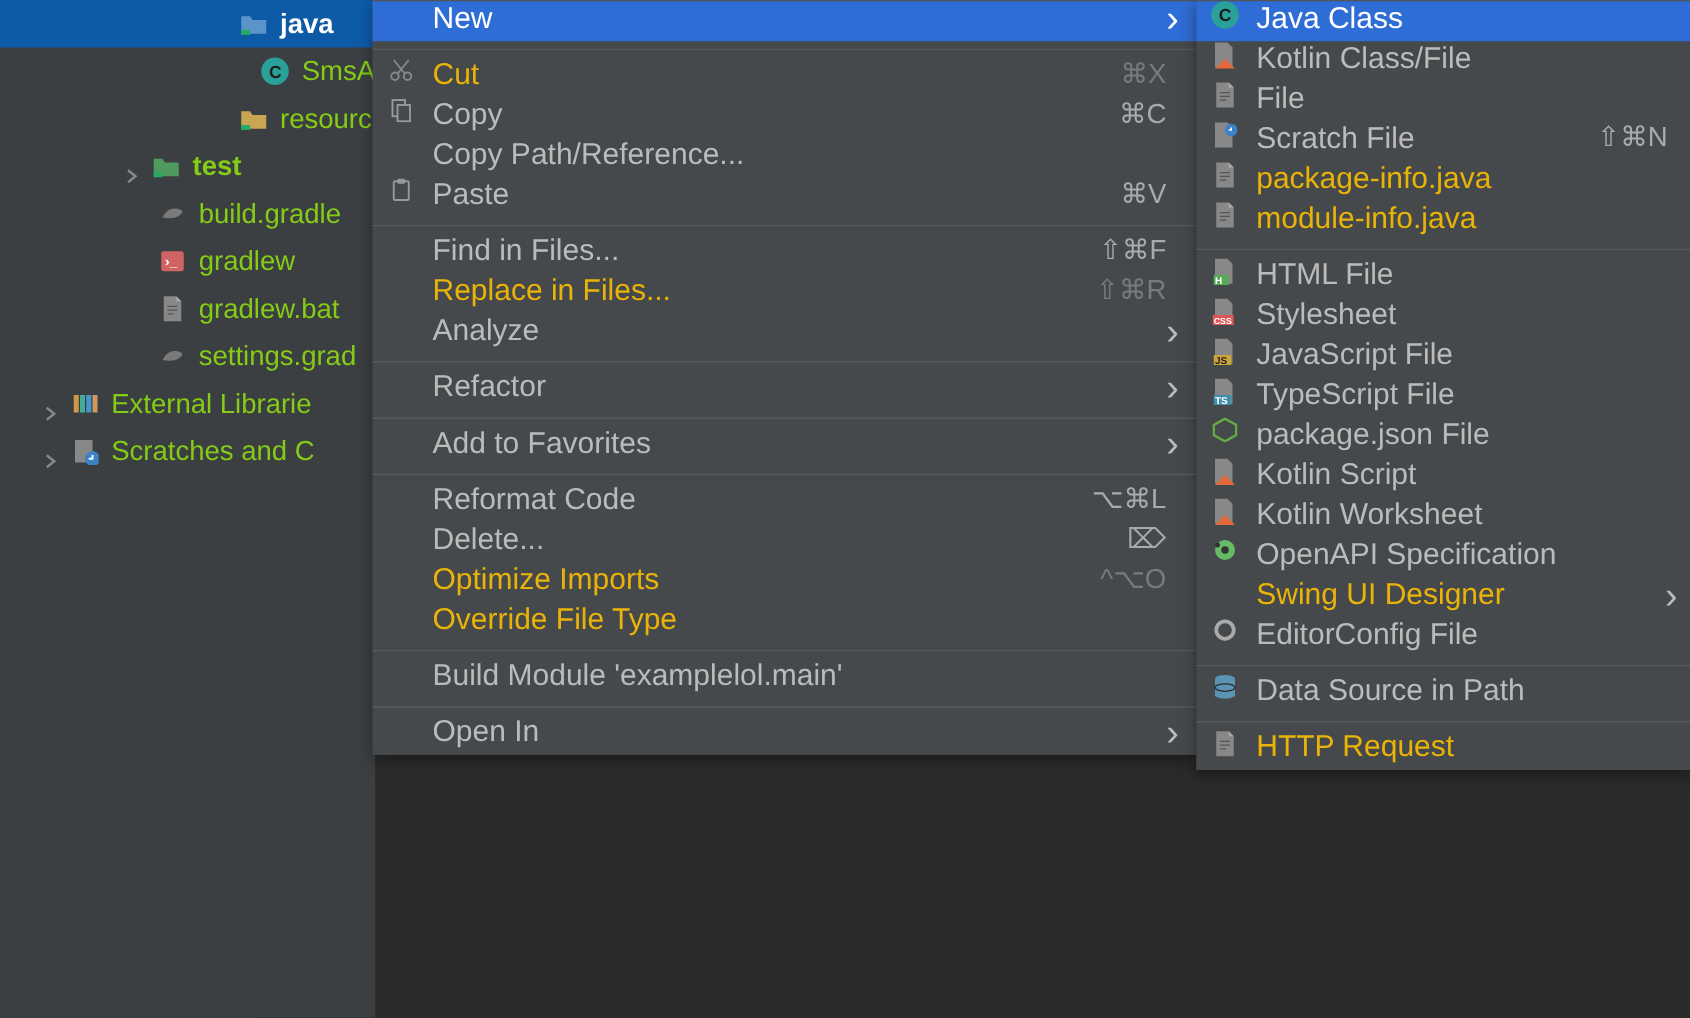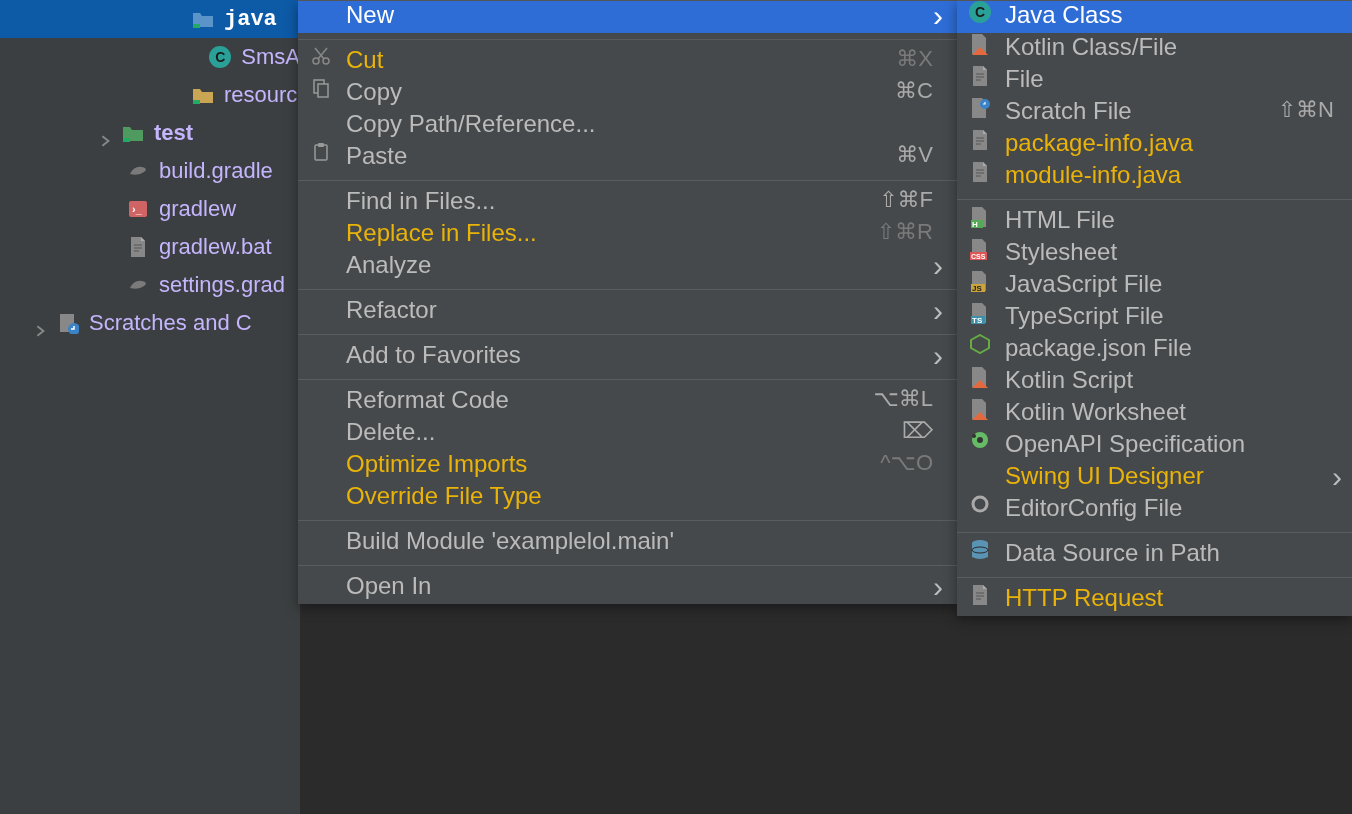--- a/index.html
+++ b/index.html
@@ -27,22 +27,22 @@
     .tree-item {
       display: flex;
       align-items: center;
       height: 38px;
       padding-left: 20px;
       gap: 10px;
       white-space: nowrap;
       overflow: hidden;
     }
     .tree-item.selected { background: #0d5aa7; color: #fff; }
-    .tree-item .label { color: #c4b5fd; }
-    .tree-item.selected .label { color: #fff; font-family: Liberation Mono, monospace; }
+    .tree-item .label { color: #84cc16; }
+    .tree-item.selected .label { color: #fff; }
     .tree-item .label.bold { font-weight: 600; }
     .chevron {
       width: 12px;
       height: 12px;
       flex-shrink: 0;
       color: #888;
     }
     .chevron.none { visibility: hidden; }
     .icon { width: 22px; height: 22px; flex-shrink: 0; display: inline-flex; align-items: center; justify-content: center; }
     .indent { display: inline-block; }
@@ -205,20 +205,35 @@
       </span>
       <span class="label">settings.grad</span>
     </div>
     <div class="tree-item">
       <span class="indent" style="width:5px"></span>
       <span class="chevron"><svg viewBox="0 0 10 10" width="12" height="12">
           <path d="M2 1 L7 5 L2 9" stroke="#888" stroke-width="1.6" fill="none"></path>
         </svg></span>
       <span class="icon">
         <svg width="22" height="22" viewBox="0 0 22 22">
+          <rect x="2" y="4" width="4" height="14" fill="#c94"></rect>
+          <rect x="7" y="4" width="4" height="14" fill="#4a9"></rect>
+          <rect x="12" y="4" width="4" height="14" fill="#49c"></rect>
+          <rect x="17" y="4" width="4" height="14" fill="#c96"></rect>
+        </svg>
+      </span>
+      <span class="label">External Librarie</span>
+    </div>
+    <div class="tree-item">
+      <span class="indent" style="width:5px"></span>
+      <span class="chevron"><svg viewBox="0 0 10 10" width="12" height="12">
+          <path d="M2 1 L7 5 L2 9" stroke="#888" stroke-width="1.6" fill="none"></path>
+        </svg></span>
+      <span class="icon">
+        <svg width="22" height="22" viewBox="0 0 22 22">
           <rect x="3" y="2" width="14" height="18" fill="#888"></rect>
           <circle cx="17" cy="17" r="6" fill="#3b82c7"></circle>
           <path d="M14 17 L17 17 L17 14" stroke="#fff" stroke-width="1.5" fill="none"></path>
         </svg>
       </span>
       <span class="label">Scratches and C</span>
     </div>
   </div>
 <div class="context-menu">
     <div class="menu-item selected has-sub">

